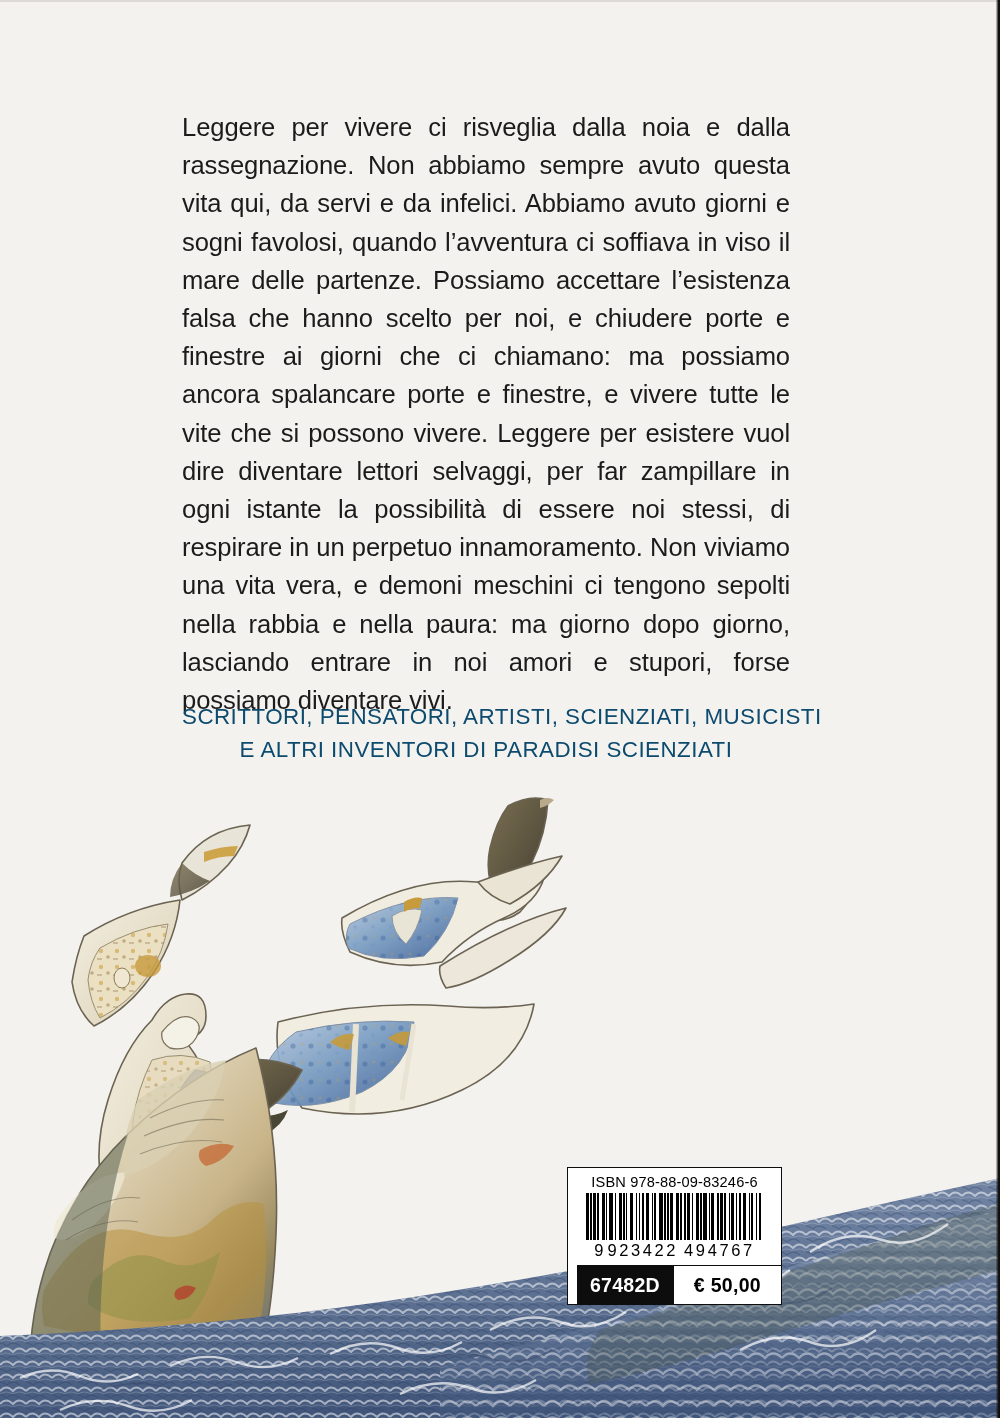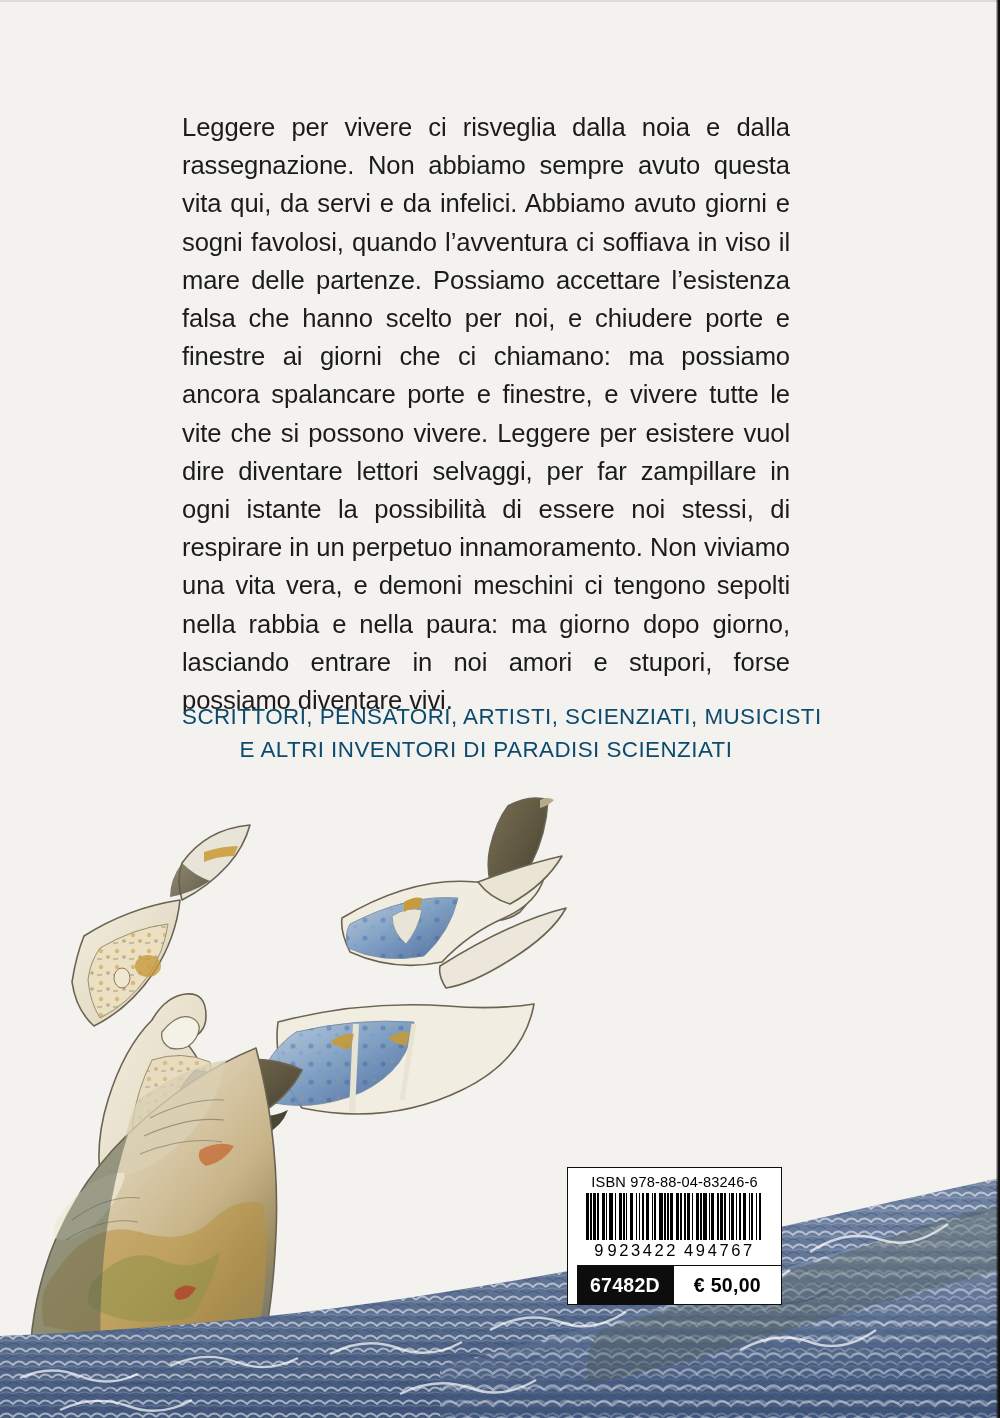--- a/index.html
+++ b/index.html
@@ -348,21 +348,21 @@
 
   <div id="text-block">
     <p id="blurb">Leggere per vivere ci risveglia dalla noia e dalla rassegnazione. Non abbiamo sempre avuto questa vita qui, da servi e da infelici. Abbiamo avuto giorni e sogni favolosi, quando l’avventura ci soffiava in viso il mare delle partenze. Possiamo accettare l’esistenza falsa che hanno scelto per noi, e chiudere porte e finestre ai giorni che ci chiamano: ma possiamo ancora spalancare porte e finestre, e vivere tutte le vite che si possono vivere. Leggere per esistere vuol dire diventare lettori selvaggi, per far zampillare in ogni istante la possibilità di essere noi stessi, di respirare in un perpetuo innamoramento. Non viviamo una vita vera, e demoni meschini ci tengono sepolti nella rabbia e nella paura: ma giorno dopo giorno, lasciando entrare in noi amori e stupori, forse possiamo diventare vivi.</p>
     <div id="tagline">
       <span class="t-line">SCRITTORI, PENSATORI, ARTISTI, SCIENZIATI, MUSICISTI</span>
       <span class="t-line">E ALTRI INVENTORI DI PARADISI SCIENZIATI</span>
     </div>
   </div>
 
   <div id="barcode-block">
-    <div id="isbn-text">ISBN 978-88-04-83246-6</div>
+    <div id="isbn-text">ISBN 978-88-09-83246-6</div>
     <div id="barcode-bars">
         <div class="bar" style="flex:2 0 0;"></div>
         <div class="sp" style="flex:1 0 0;"></div>
         <div class="bar" style="flex:1 0 0;"></div>
         <div class="sp" style="flex:1 0 0;"></div>
         <div class="bar" style="flex:2 0 0;"></div>
         <div class="sp" style="flex:1 0 0;"></div>
         <div class="bar" style="flex:1 0 0;"></div>
         <div class="sp" style="flex:2 0 0;"></div>
         <div class="bar" style="flex:2 0 0;"></div>

